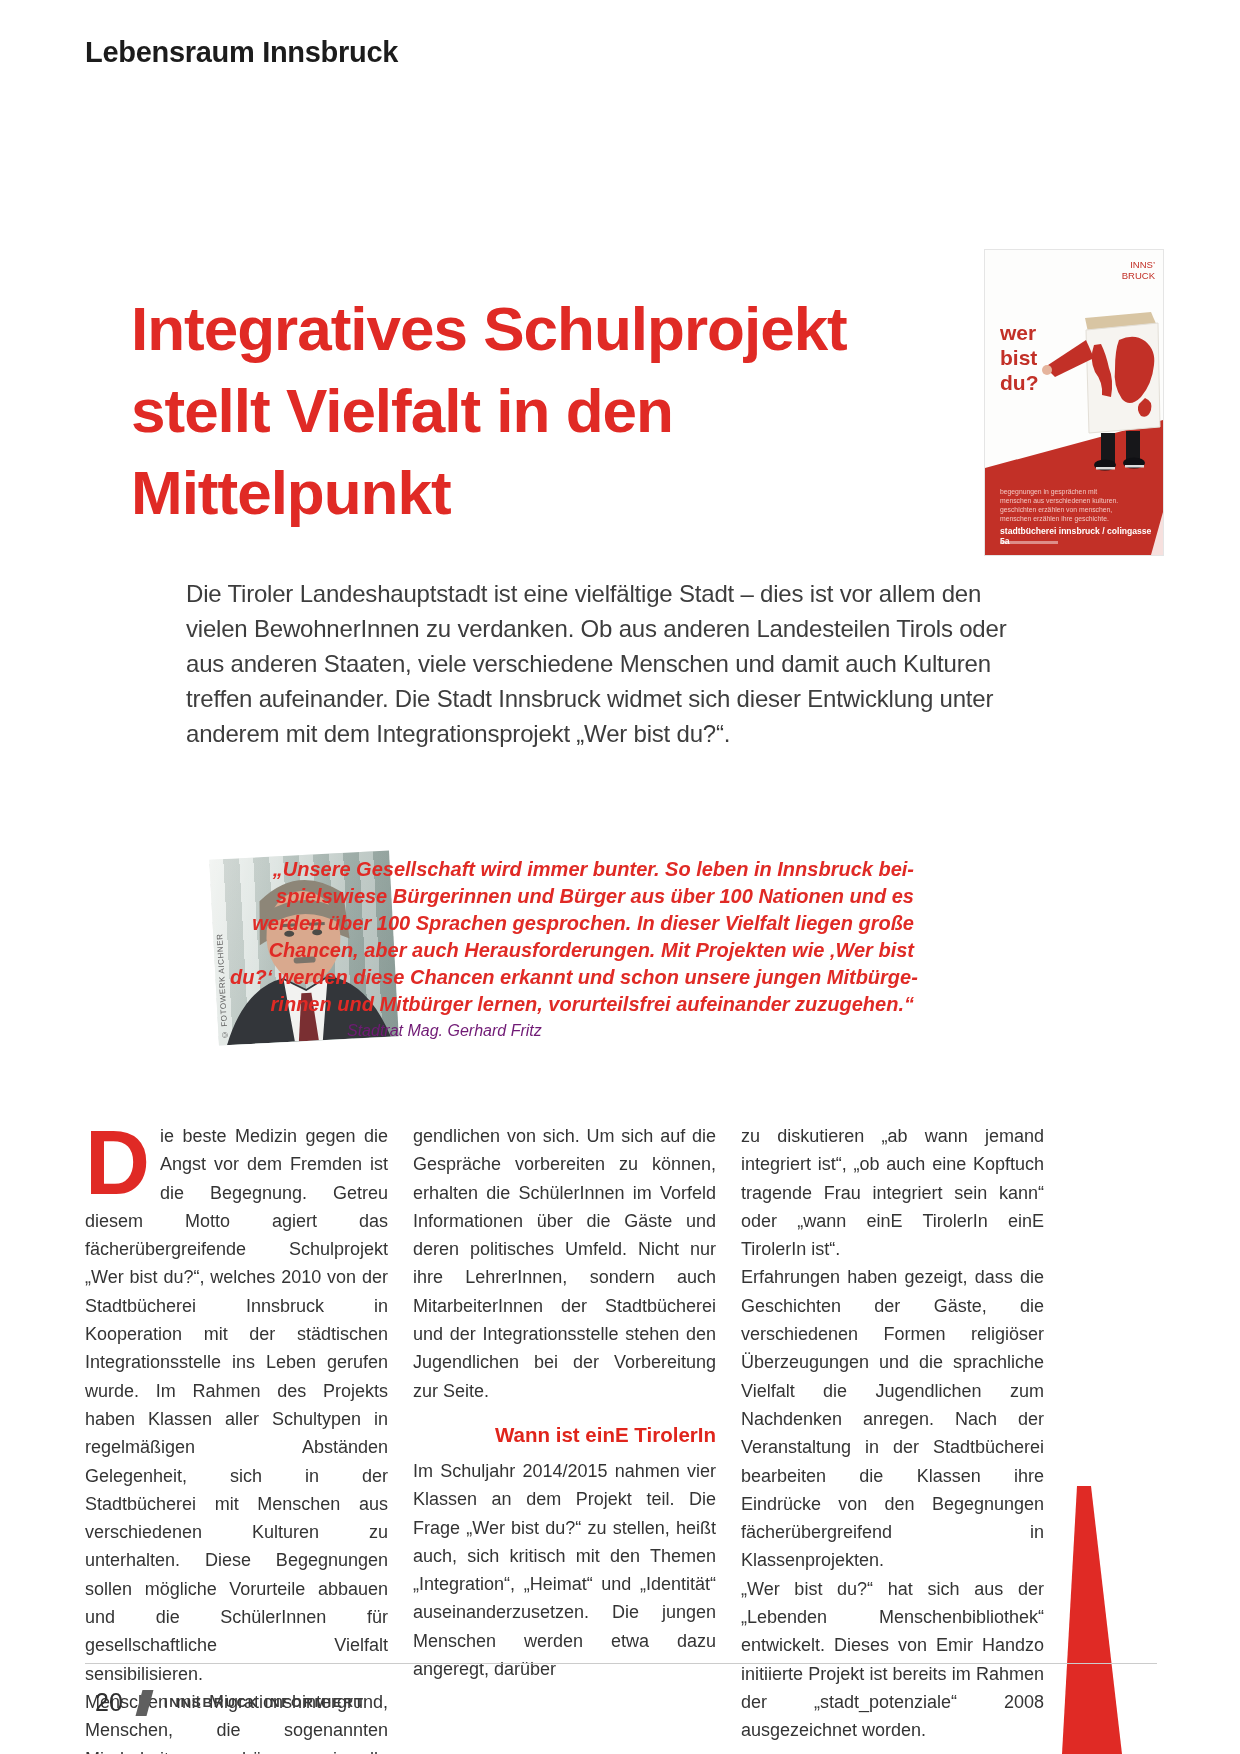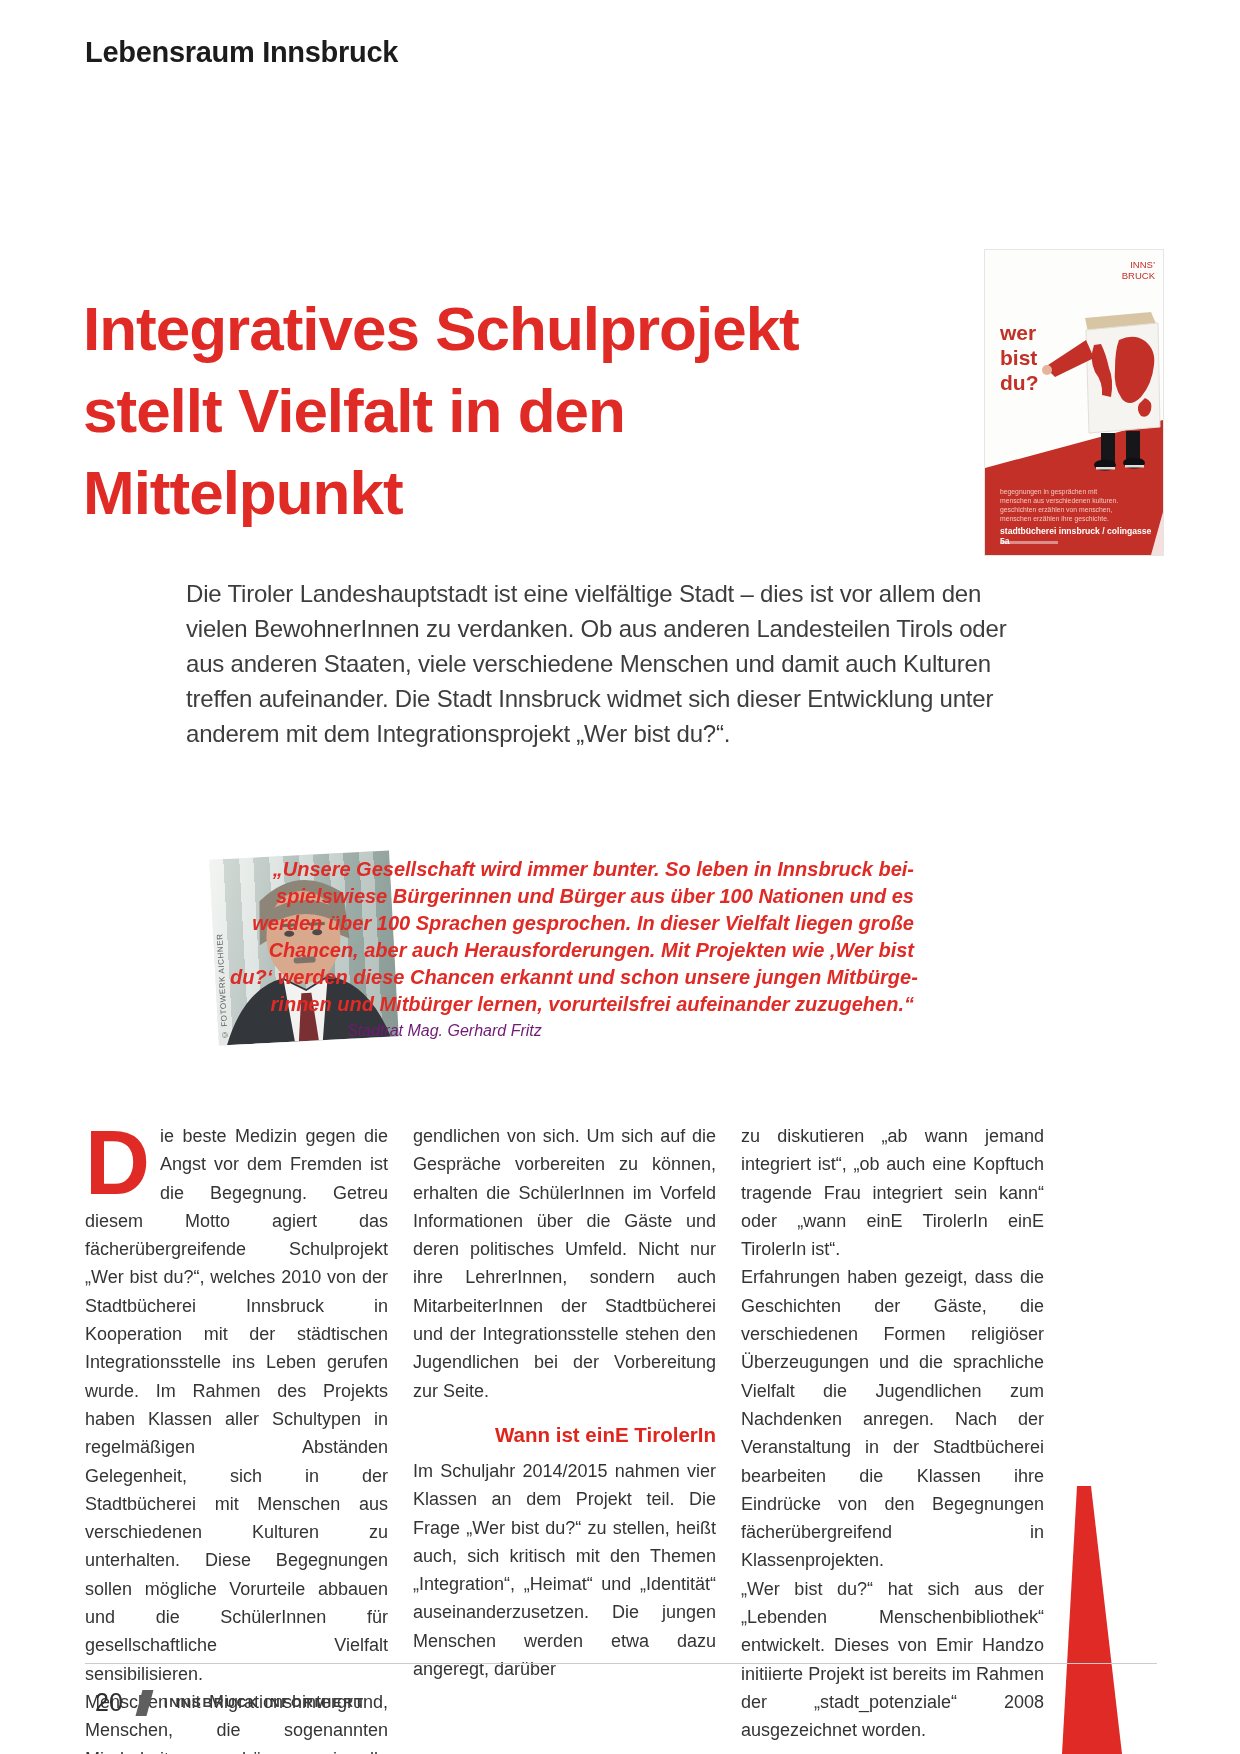--- a/index.html
+++ b/index.html
@@ -4,21 +4,21 @@
 <style>
   html,body{margin:0;padding:0;background:#ffffff;}
   .page{position:relative;width:1240px;height:1754px;background:#fff;margin:0 auto;
         font-family:"Liberation Sans",sans-serif;overflow:hidden;}
 
   .section-label{position:absolute;left:85px;top:36px;font-size:29px;font-weight:bold;
         color:#1c1c1c;letter-spacing:-0.3px;}
 
   .headline{position:absolute;left:83px;top:288px;margin:0;font-size:62px;line-height:82px;
         font-weight:bold;color:#e02a25;letter-spacing:-1px;}
-  .headline span{display:block;}
+  .headline span{display:block;margin-left:48px;}
 
   
   .cover{position:absolute;left:985px;top:250px;width:178px;height:305px;background:#fdfdfc;
         box-shadow:0 0 0 1px rgba(0,0,0,0.10);}
   .cover svg{position:absolute;left:0;top:0;}
   .cover-brand{position:absolute;top:10px;right:8px;text-align:right;color:#c23027;
         font-weight:normal;font-size:9.5px;line-height:10.5px;}
   .cover-brand span{display:block;}
   .cover-title{position:absolute;left:15px;top:70px;color:#c23027;font-weight:bold;
         font-size:21px;line-height:25px;}

